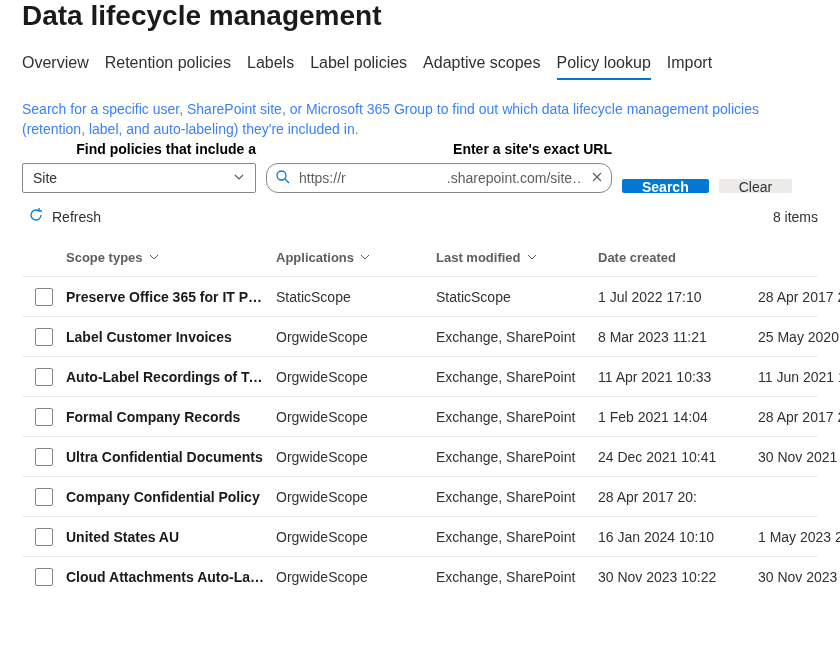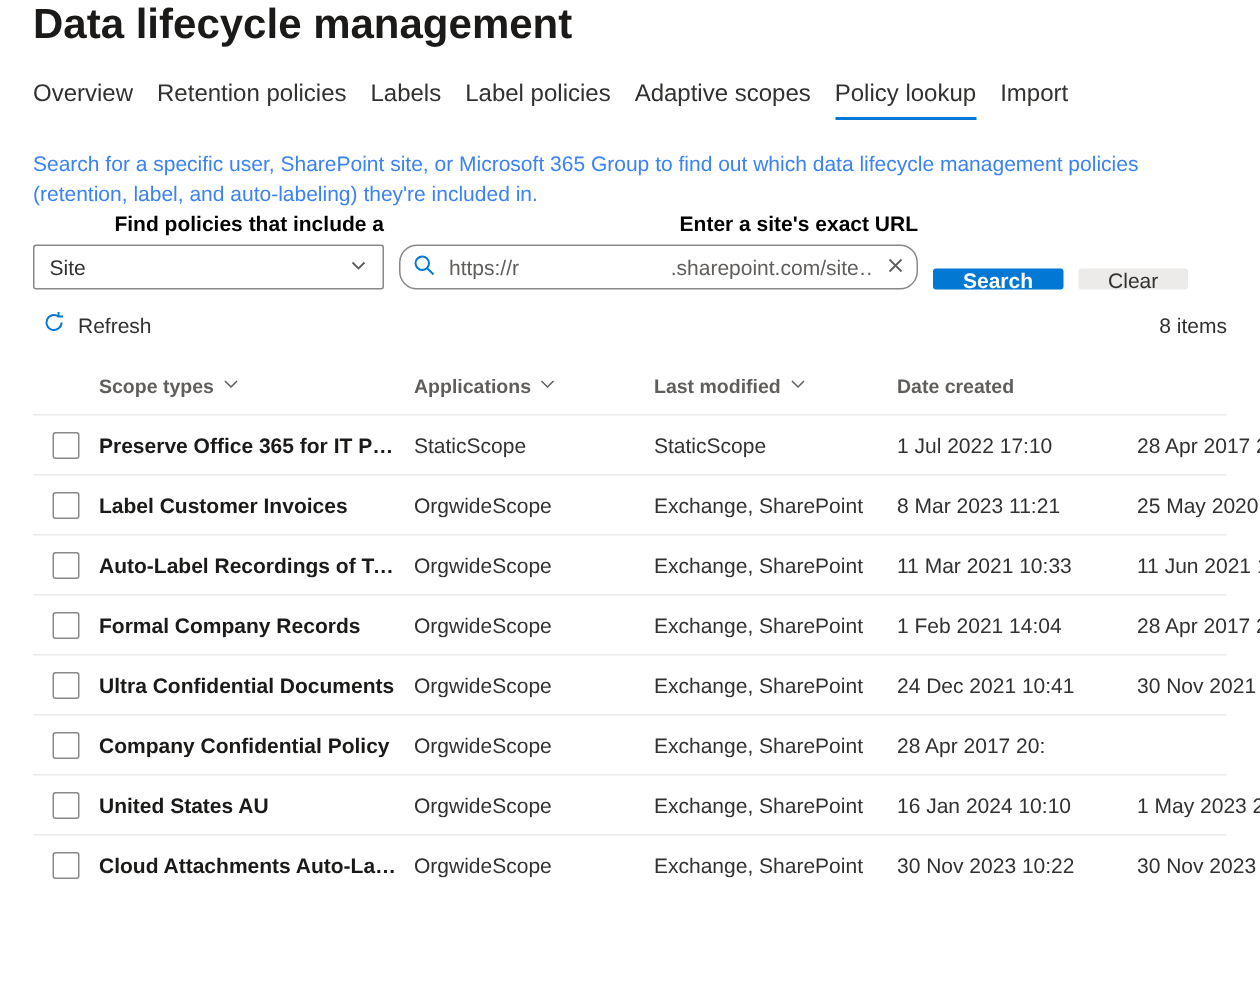--- a/index.html
+++ b/index.html
@@ -273,21 +273,21 @@
         <div class="td">8 Mar 2023 11:21</div>
         <div class="td">25 May 2020 15</div>
       </div>
       <div class="trow">
         <div class="chk-cell">
           <div class="chk"></div>
         </div>
         <div class="td name">Auto-Label Recordings of Team…</div>
         <div class="td">OrgwideScope</div>
         <div class="td">Exchange, SharePoint</div>
-        <div class="td">11 Mar 2021 10:33</div>
+        <div class="td">11 Apr 2021 10:33</div>
         <div class="td">11 Jun 2021 10:</div>
       </div>
       <div class="trow">
         <div class="chk-cell">
           <div class="chk"></div>
         </div>
         <div class="td name">Formal Company Records</div>
         <div class="td">OrgwideScope</div>
         <div class="td">Exchange, SharePoint</div>
         <div class="td">1 Feb 2021 14:04</div>

